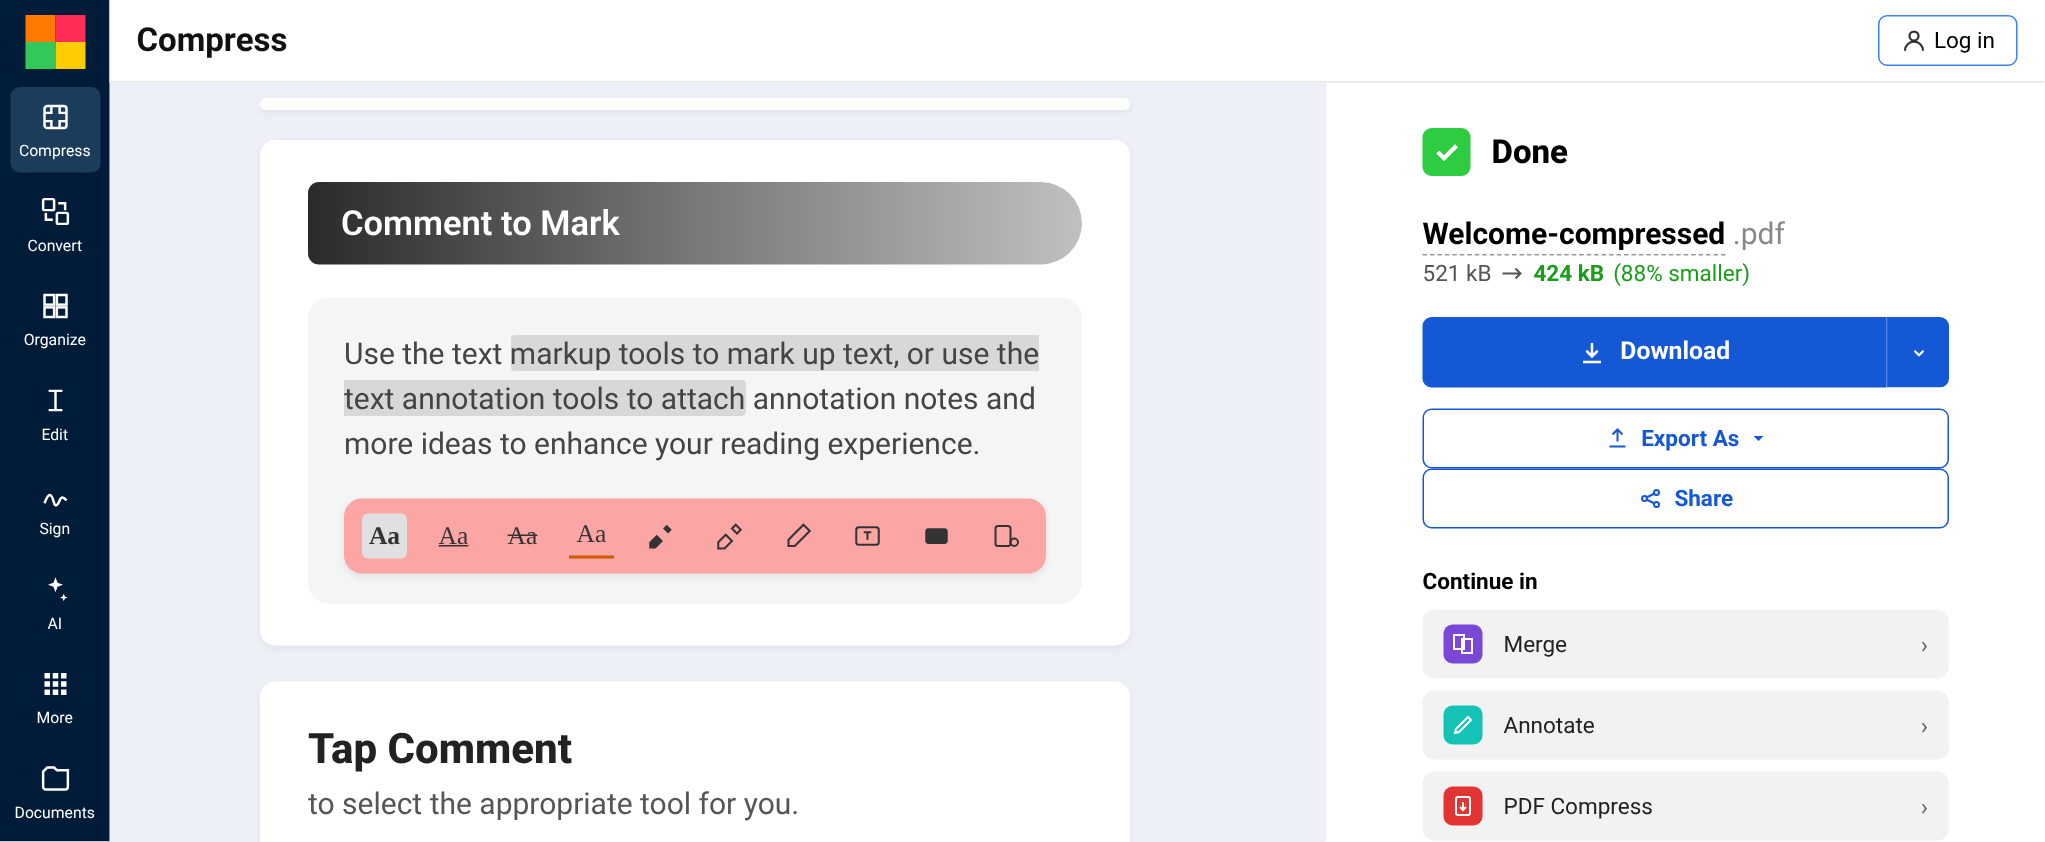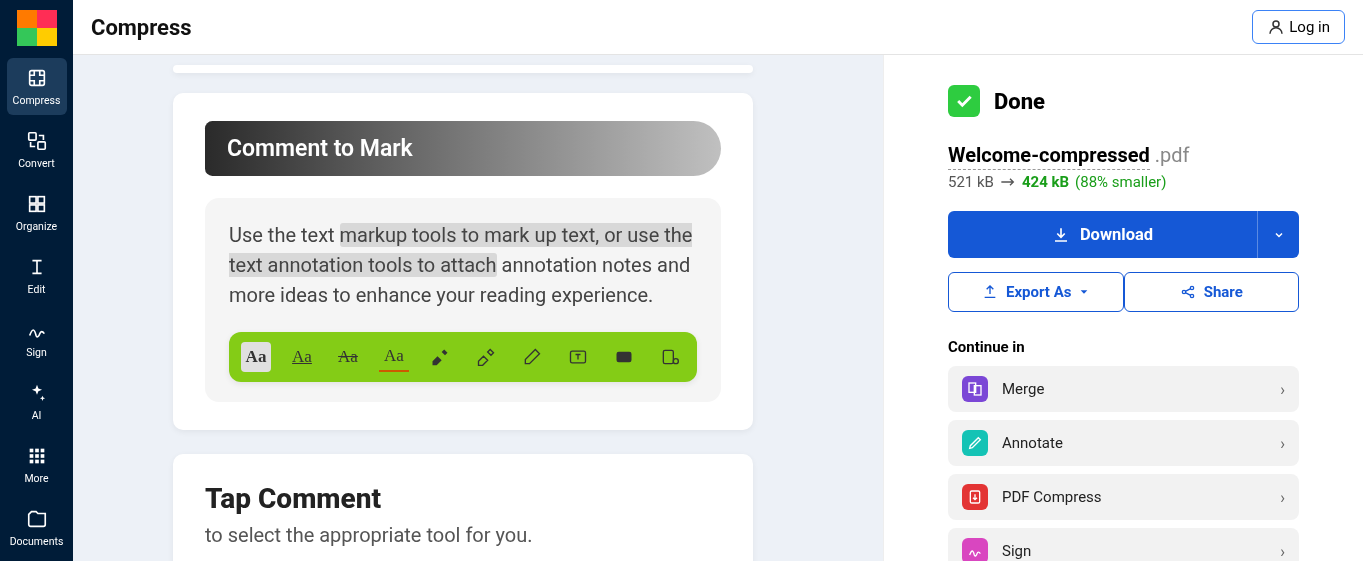--- a/index.html
+++ b/index.html
@@ -26,21 +26,21 @@
     .doc-preview::-webkit-scrollbar-thumb { background: #999; border-radius: 7px; }
     
     .doc-card { background: #fff; border-radius: 10px; box-shadow: 0 2px 6px rgba(0,0,0,0.06); padding: 28px 32px; margin-bottom: 24px; width: 580px; }
     .doc-card.tight { padding-top: 4px; padding-bottom: 4px; height: 8px; margin-bottom: 20px; }
     
     .banner { background: linear-gradient(90deg, #2a2a2a 0%, #787878 50%, #c0c0c0 100%); color: #fff; font-size: 23px; font-weight: 600; padding: 14px 22px; border-radius: 16px 60px 60px 16px; margin-bottom: 22px; }
     
     .doc-text-box { background: #f5f5f5; border-radius: 14px; padding: 22px 24px 20px; font-size: 20px; color: #444; line-height: 1.5; }
     .hl { background: #d8d8d8; border-radius: 3px; }
     
-    .tool-row { margin-top: 22px; display: flex; gap: 16px; align-items: center; background: #84cc16; border-radius: 12px; padding: 10px 12px; box-shadow: 0 2px 6px rgba(0,0,0,0.08); width: fit-content; }
+    .tool-row { margin-top: 22px; display: flex; gap: 16px; align-items: center; background: #fca5a5; border-radius: 12px; padding: 10px 12px; box-shadow: 0 2px 6px rgba(0,0,0,0.08); width: fit-content; }
     .tool-btn { width: 30px; height: 30px; display: flex; align-items: center; justify-content: center; color: #333; font-size: 17px; font-family: Georgia, serif; }
     .tool-btn.boxed { background: #e0e0e0; border-radius: 4px; padding: 2px 4px; font-weight: 700; }
     .tool-btn.underline { text-decoration: underline; }
     .tool-btn.strike { text-decoration: line-through; }
     .tool-btn.underline-accent { border-bottom: 2px solid #cc5a00; padding-bottom: 1px; }
     
     .h2 { font-size: 28px; font-weight: 800; color: #222; margin-bottom: 8px; }
     .sub { font-size: 20px; color: #555; margin-bottom: 18px; }
     
     .right-panel { width: 480px; background: #fff; overflow-y: scroll; padding: 30px 64px 20px 64px; border-left: 1px solid #eee; }
@@ -57,21 +57,21 @@
     .file-ext { color: #888; }
     
     .size-row { font-size: 15px; color: #555; margin-bottom: 20px; display: flex; align-items:center; gap: 6px;}
     .size-new { color: #1a9e1a; font-weight: 700; }
     .size-pct { color: #1a9e1a; }
     
     .dl-row { display: flex; margin-bottom: 14px; }
     .dl-btn { flex: 1; background: #1558d6; color: #fff; border: none; border-radius: 6px 0 0 6px; font-size: 16.5px; font-weight: 700; padding: 14px 0; display:flex; align-items:center; justify-content:center; gap:10px; cursor:pointer; }
     .dl-drop { width: 42px; background: #1558d6; border-left: 1px solid rgba(255,255,255,0.3); border-radius: 0 6px 6px 0; display:flex; align-items:center; justify-content:center; cursor:pointer; color:#fff; }
     
-    .sec-row { display: flex; margin-bottom: 26px; }
+    .sec-row { display: flex; margin-bottom: 26px; flex-direction: column; }
     .sec-btn { flex: 1; border: 1.5px solid #1558d6; background: #fff; color: #1558d6; font-weight: 700; font-size: 15px; border-radius: 6px; padding: 10px 0; display:flex; align-items:center; justify-content:center; gap:8px; cursor:pointer; }
     
     .continue-label { font-weight: 700; font-size: 15px; margin-bottom: 10px; }
     
     .cont-item { display: flex; align-items: center; background: #f2f2f2; border-radius: 8px; padding: 10px 14px; margin-bottom: 8px; cursor:pointer; }
     .ci-icon { width: 26px; height: 26px; border-radius: 6px; display:flex; align-items:center; justify-content:center; color:#fff; margin-right: 14px; flex-shrink:0; }
     .ci-label { flex: 1; font-size: 15px; color: #222; }
     .ci-chevron { color: #666; }
     
     svg { display: block; }

